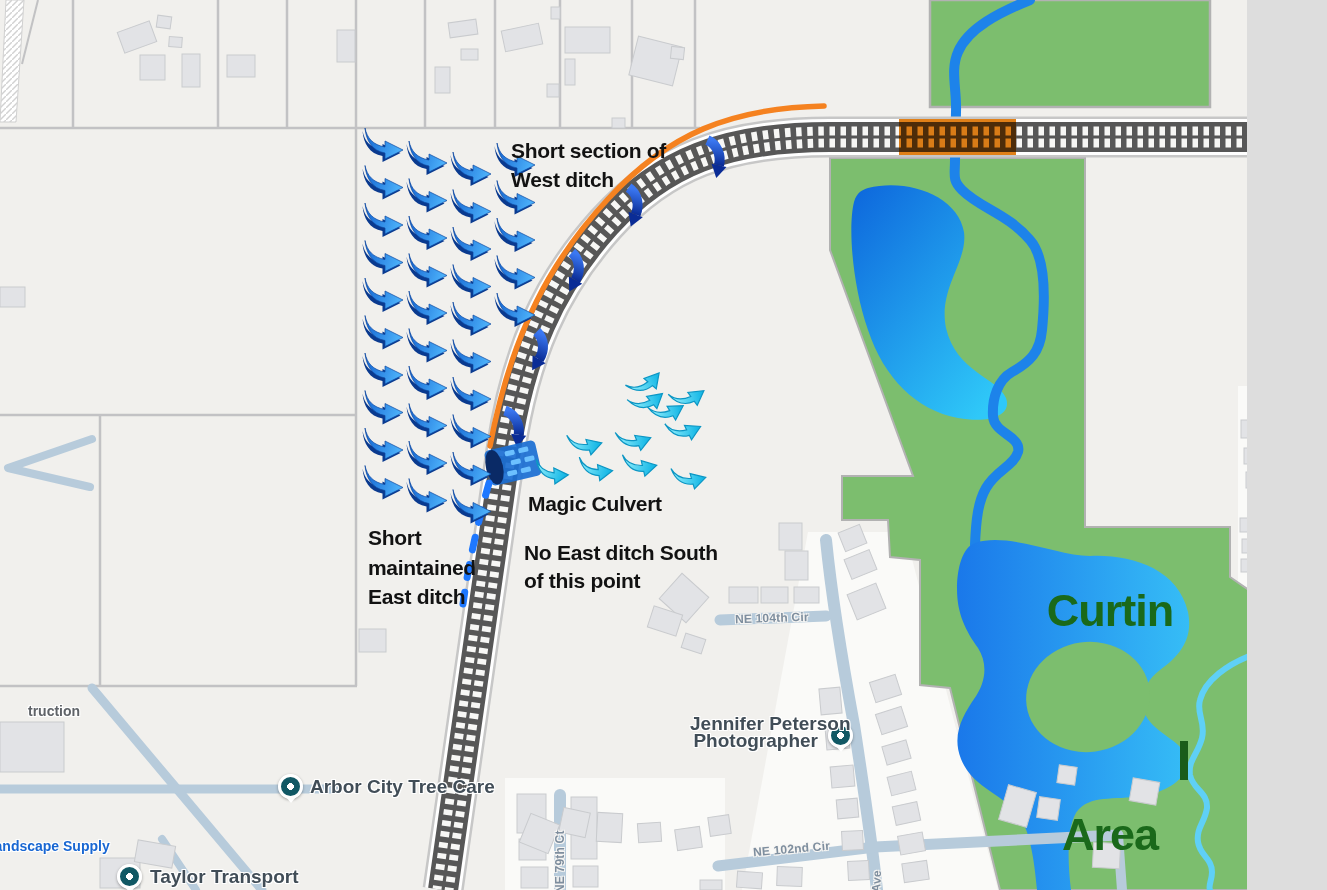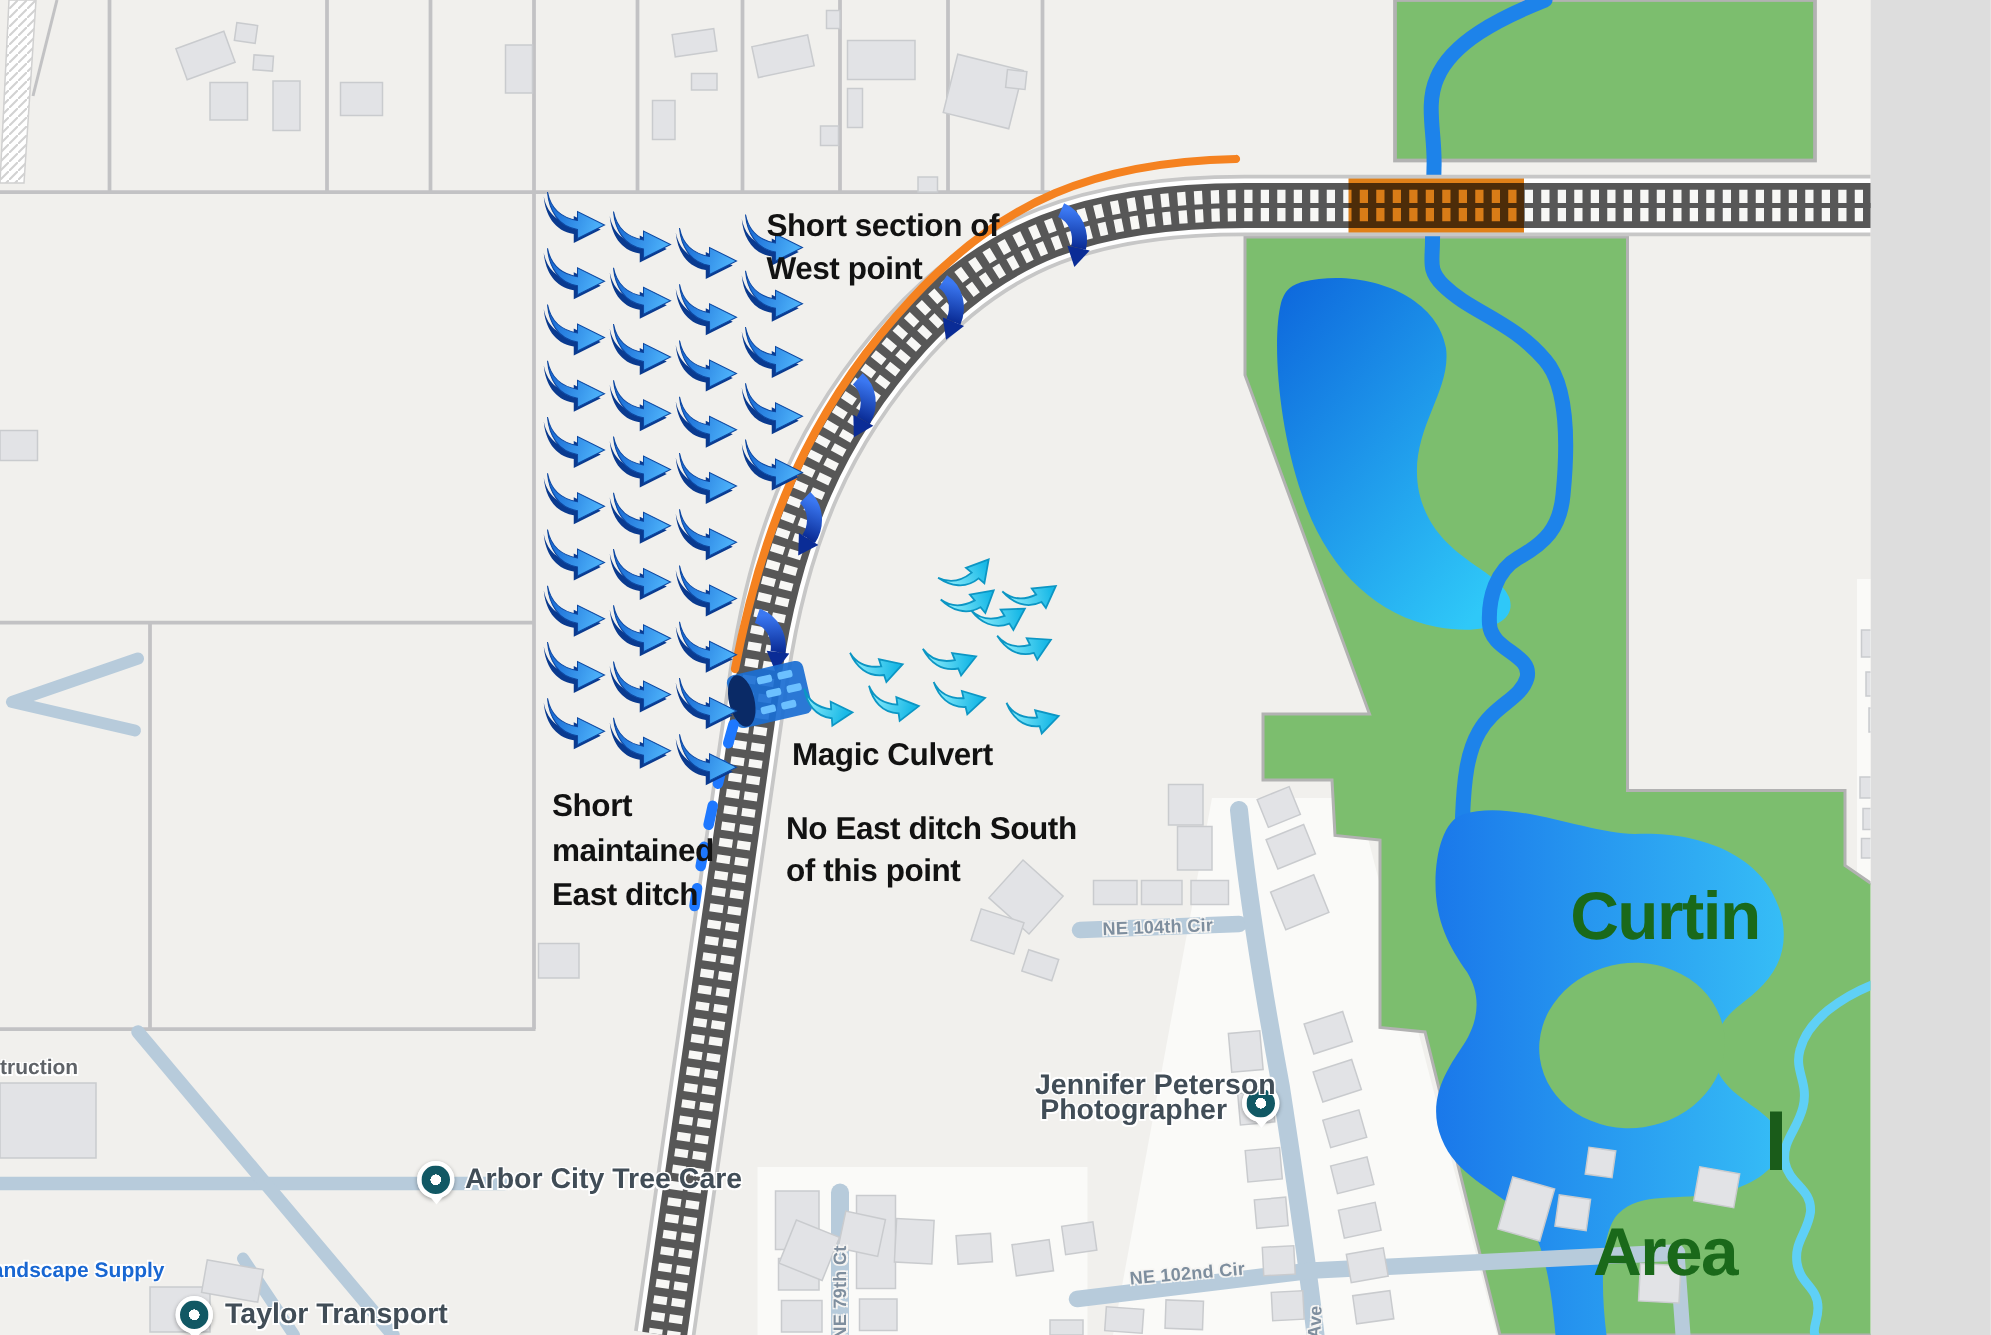--- a/index.html
+++ b/index.html
@@ -388,21 +388,21 @@
         <path d="M0,0 C2,8 7,13 17,15 L17,10 L31,18 L17,26 L17,21 C6,19 1,10 0,0 Z" fill="url(#gSeep)" stroke="#0c96c4" stroke-width="1.2"></path>
       </g>
       <g transform="translate(630,369) rotate(-50 15 13)">
         <path d="M0,0 C2,8 7,13 17,15 L17,10 L31,18 L17,26 L17,21 C6,19 1,10 0,0 Z" fill="url(#gSeep)" stroke="#0c96c4" stroke-width="1.2"></path>
       </g>
       <g transform="translate(673,383) rotate(-36 15 13)">
         <path d="M0,0 C2,8 7,13 17,15 L17,10 L31,18 L17,26 L17,21 C6,19 1,10 0,0 Z" fill="url(#gSeep)" stroke="#0c96c4" stroke-width="1.2"></path>
       </g>
     </svg>
 
-  <div class="lbl annot" style="left:511px;top:136px;"><span>Short section of</span><br><span>West point</span></div>
+  <div class="lbl annot" style="left:511px;top:136px;"><span>Short section of</span><br><span>West ditch</span></div>
   <div class="lbl annot" style="left:528px;top:489px;">Magic Culvert</div>
   <div class="lbl annot" style="left:524px;top:539px;line-height:28px;"><span>No East ditch South</span><br><span>of this point</span></div>
   <div class="lbl annot" style="left:368px;top:523px;line-height:29.5px;"><span>Short</span><br><span>maintained</span><br><span>East ditch</span></div>
 
   <div class="lbl park" style="left:1030px;top:588px;width:160px;">Curtin</div>
   <div class="lbl park" style="left:1030px;top:812px;width:160px;">Area</div>
 
   <div class="lbl street" style="left:735px;top:611px;transform:rotate(-2deg);">NE 104th Cir</div>
   <div class="lbl street" style="left:753px;top:842px;transform:rotate(-5deg);">NE 102nd Cir</div>
   <div class="lbl street vstreet" style="left:553px;top:893px;">NE 79th Ct</div>
@@ -410,14 +410,14 @@
   <div class="lbl street vstreet" style="left:1308px;top:714px;">NE 86th Ave</div>
   <div class="lbl street vstreet" style="left:1312px;top:892px;">E 86th Ct</div>
 
   <div class="pin" style="left:278px;top:774px;"></div>
   <div class="lbl biz" style="left:310px;top:776px;">Arbor City Tree Care</div>
   <div class="pin" style="left:117px;top:864px;"></div>
   <div class="lbl biz" style="left:150px;top:866px;">Taylor Transport</div>
   <div class="pin" style="left:828px;top:723px;"></div>
   <div class="lbl biz" style="left:690px;top:715px;width:128px;text-align:right;line-height:17px;"><span>Jennifer Peterson</span><br><span>Photographer</span></div>
   <div class="lbl link" style="left:-14px;top:838px;">Landscape Supply</div>
-  <div class="lbl gray" style="left:0px;top:703px;">truction</div>
+  <div class="lbl gray" style="left:0px;top:703px;padding-left:28px;">truction</div>
 </div>
 
 </body></html>

